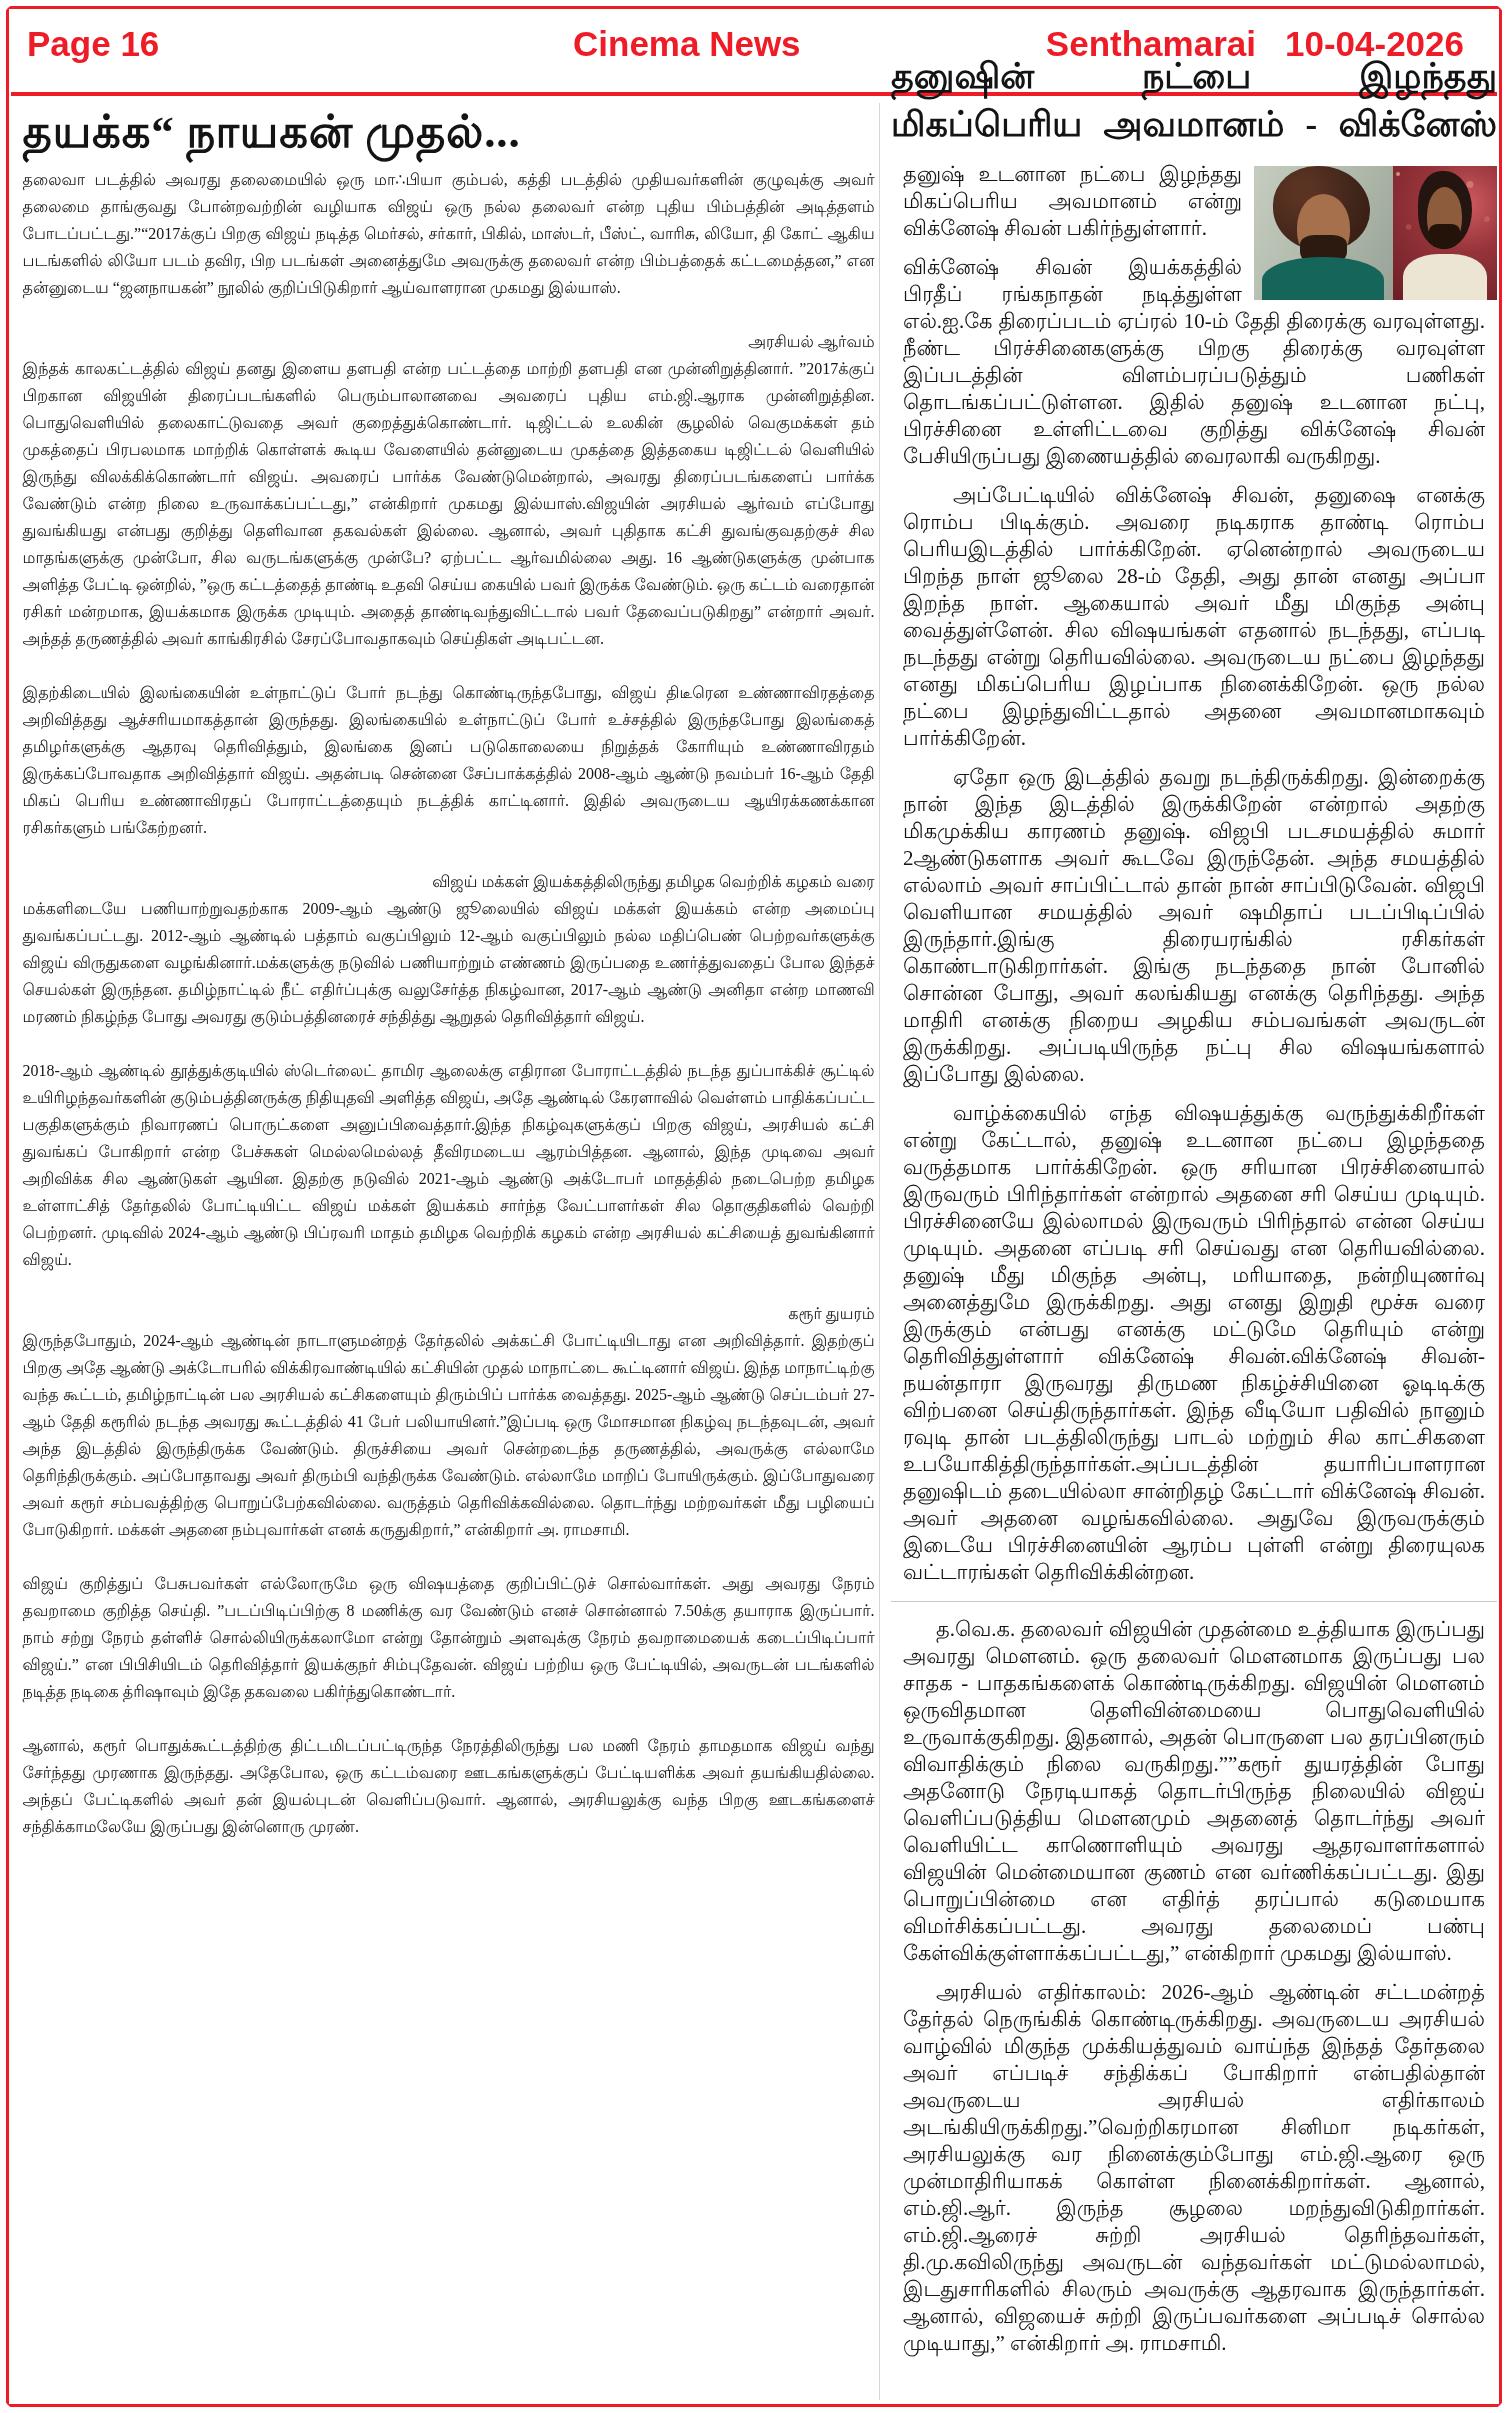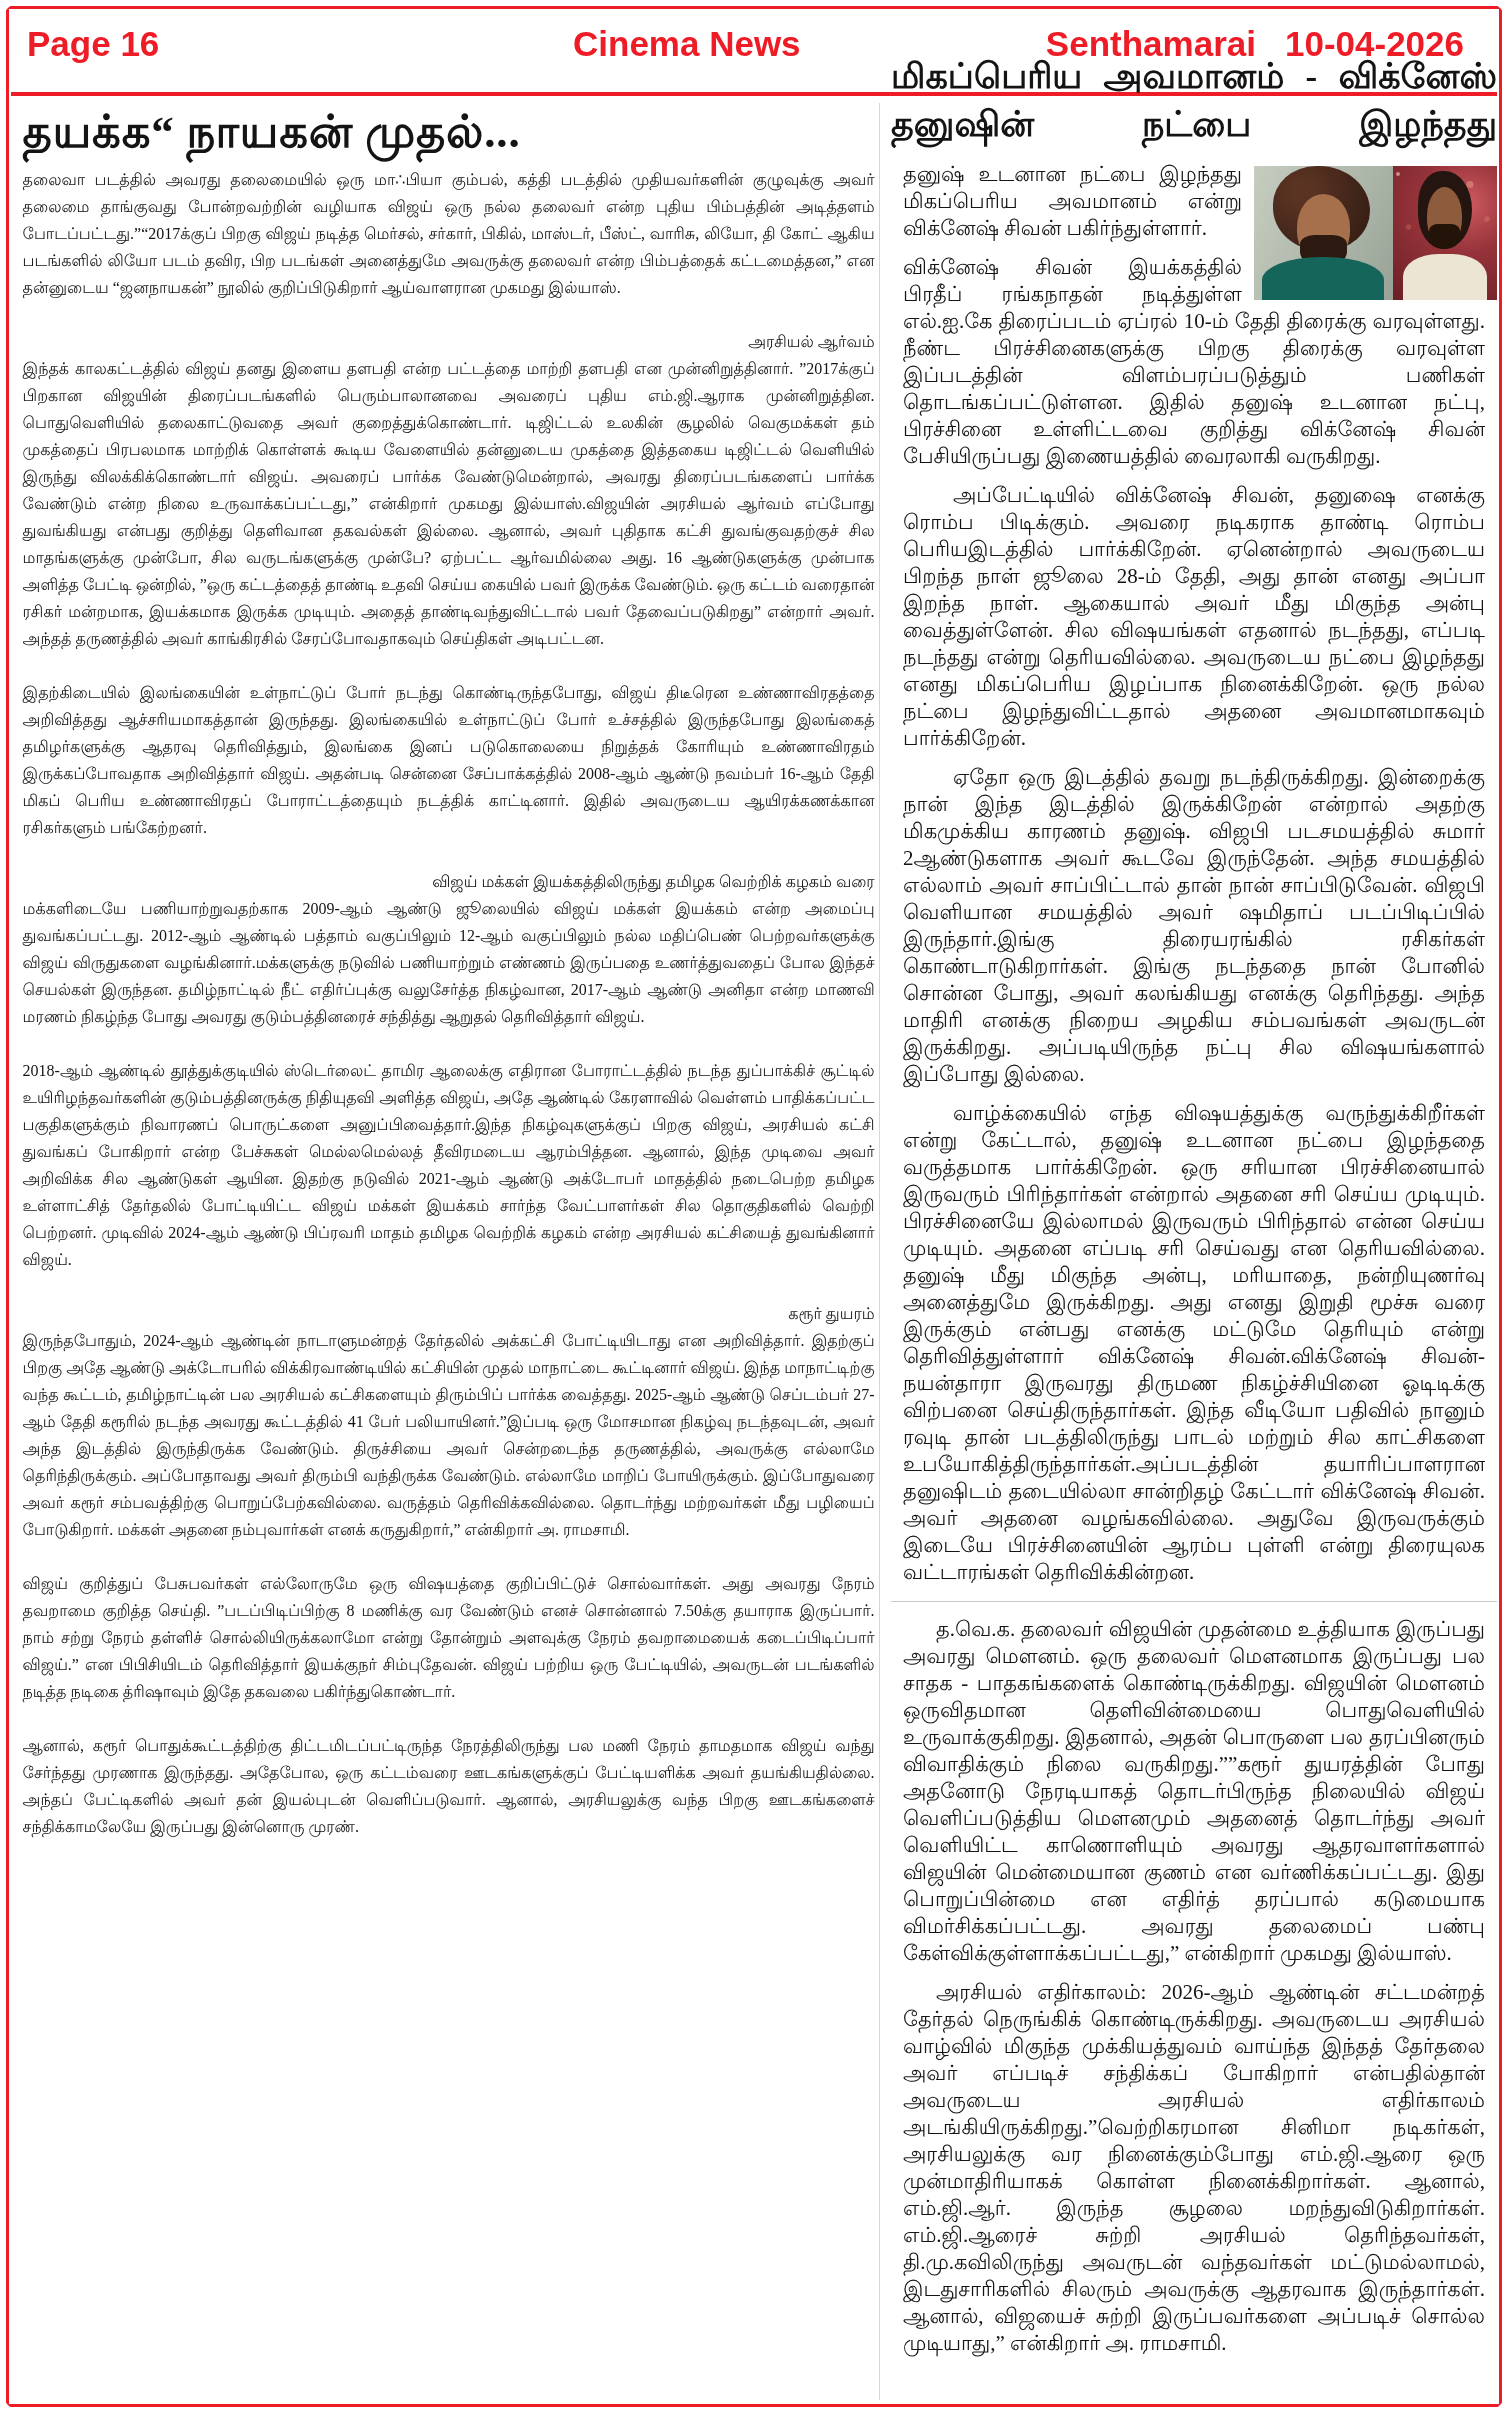--- a/index.html
+++ b/index.html
@@ -77,22 +77,22 @@
         <p class="blk p">இருந்தபோதும், 2024-ஆம் ஆண்டின் நாடாளுமன்றத் தேர்தலில் அக்கட்சி போட்டியிடாது என அறிவித்தார். இதற்குப் பிறகு அதே ஆண்டு அக்டோபரில் விக்கிரவாண்டியில் கட்சியின் முதல் மாநாட்டை கூட்டினார் விஜய். இந்த மாநாட்டிற்கு வந்த கூட்டம், தமிழ்நாட்டின் பல அரசியல் கட்சிகளையும் திரும்பிப் பார்க்க வைத்தது. 2025-ஆம் ஆண்டு செப்டம்பர் 27-ஆம் தேதி கரூரில் நடந்த அவரது கூட்டத்தில் 41 பேர் பலியாயினர்.”இப்படி ஒரு மோசமான நிகழ்வு நடந்தவுடன், அவர் அந்த இடத்தில் இருந்திருக்க வேண்டும். திருச்சியை அவர் சென்றடைந்த தருணத்தில், அவருக்கு எல்லாமே தெரிந்திருக்கும். அப்போதாவது அவர் திரும்பி வந்திருக்க வேண்டும். எல்லாமே மாறிப் போயிருக்கும். இப்போதுவரை அவர் கரூர் சம்பவத்திற்கு பொறுப்பேற்கவில்லை. வருத்தம் தெரிவிக்கவில்லை. தொடர்ந்து மற்றவர்கள் மீது பழியைப் போடுகிறார். மக்கள் அதனை நம்புவார்கள் எனக் கருதுகிறார்,” என்கிறார் அ. ராமசாமி.</p>
         <p class="blk p gap">விஜய் குறித்துப் பேசுபவர்கள் எல்லோருமே ஒரு விஷயத்தை குறிப்பிட்டுச் சொல்வார்கள். அது அவரது நேரம் தவறாமை குறித்த செய்தி. ”படப்பிடிப்பிற்கு 8 மணிக்கு வர வேண்டும் எனச் சொன்னால் 7.50க்கு தயாராக இருப்பார். நாம் சற்று நேரம் தள்ளிச் சொல்லியிருக்கலாமோ என்று தோன்றும் அளவுக்கு நேரம் தவறாமையைக் கடைப்பிடிப்பார் விஜய்.” என பிபிசியிடம் தெரிவித்தார் இயக்குநர் சிம்புதேவன். விஜய் பற்றிய ஒரு பேட்டியில், அவருடன் படங்களில் நடித்த நடிகை த்ரிஷாவும் இதே தகவலை பகிர்ந்துகொண்டார்.</p>
         <p class="blk p gap">ஆனால், கரூர் பொதுக்கூட்டத்திற்கு திட்டமிடப்பட்டிருந்த நேரத்திலிருந்து பல மணி நேரம் தாமதமாக விஜய் வந்து சேர்ந்தது முரணாக இருந்தது. அதேபோல, ஒரு கட்டம்வரை ஊடகங்களுக்குப் பேட்டியளிக்க அவர் தயங்கியதில்லை. அந்தப் பேட்டிகளில் அவர் தன் இயல்புடன் வெளிப்படுவார். ஆனால், அரசியலுக்கு வந்த பிறகு ஊடகங்களைச் சந்திக்காமலேயே இருப்பது இன்னொரு முரண்.</p>
       </div>
   </section>
 
   <div class="v-divider"></div>
 
   <section class="right-article">
     <h2 class="r-headline">
+      <div class="hl">தனுஷின் நட்பை இழந்தது</div>
       <div class="hl">மிகப்பெரிய அவமானம் - விக்னேஸ்</div>
-      <div class="hl">தனுஷின் நட்பை இழந்தது</div>
     </h2>
 
     <div class="r-body">
       <div class="photo">
         <div class="panelA">
           <div class="hairA"></div>
           <div class="faceA"></div>
           <div class="beardA"></div>
           <div class="shirtA"></div>
         </div>

